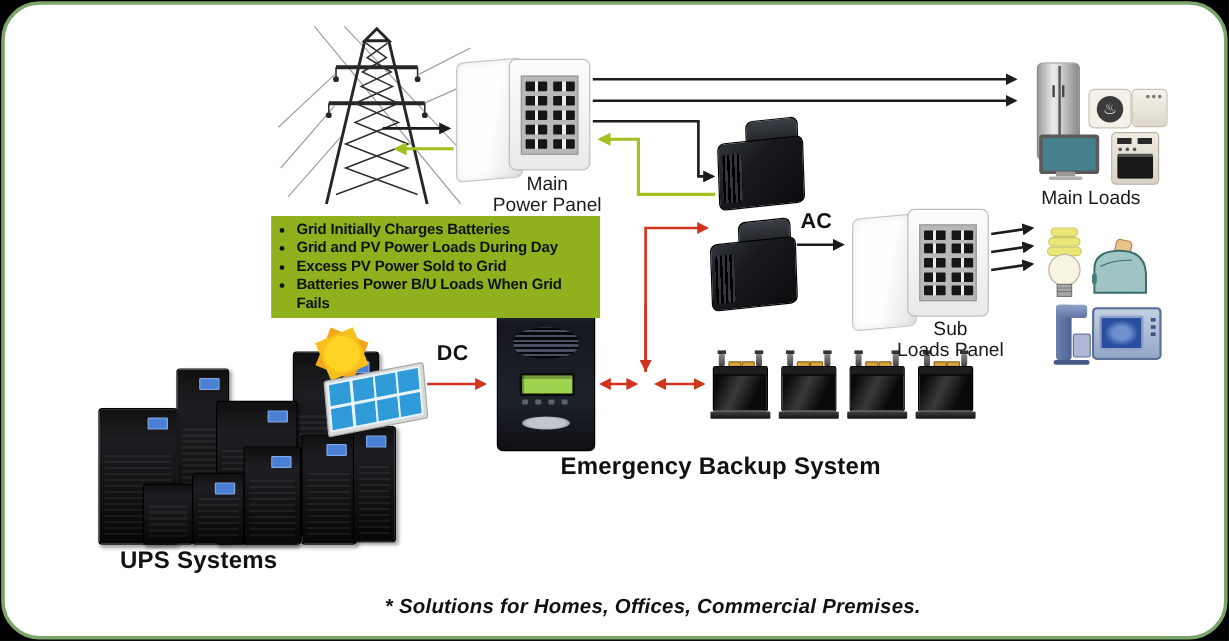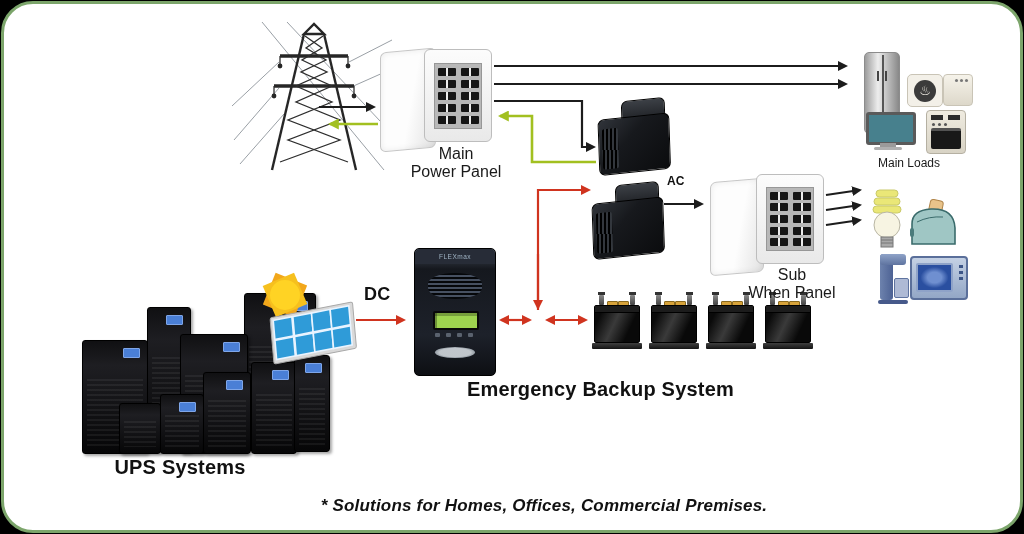--- a/index.html
+++ b/index.html
@@ -151,68 +151,76 @@
         <i></i>
         <i></i>
         <i></i>
         <i></i>
         <i></i>
     </div>
   </div>
   <div class="lbl z4" style="left:392px;top:141px;width:120px">Main
 Power Panel</div>
 
+  <div class="note-box z4">
+    <ul>
+      <li>Grid Initially Charges Batteries</li>
+      <li>Grid and PV Power Loads During Day</li>
+      <li>Excess PV Power Sold to Grid</li>
+      <li>Batteries Power B/U Loads When Grid Fails</li>
+    </ul>
+  </div>
 
   <div class="inv z2" style="left:594px;top:96px;width:76px;height:74px">
     <div class="handle"></div>
       <div class="body"></div>
       <div class="vents"></div>
   </div>
   <div class="inv z2" style="left:588px;top:180px;width:76px;height:74px">
     <div class="handle"></div>
       <div class="body"></div>
       <div class="vents"></div>
   </div>
-  <div class="biglbl z4" style="left:663px;top:170px;font-size:12px">AC</div>
+  <div class="biglbl z4" style="left:663px;top:170px;font-size:18px">AC</div>
   <div class="biglbl z4" style="left:360px;top:280px;font-size:18px">DC</div>
 
   <div class="pnl-door z2" style="left:706px;top:176px;width:52px;height:92px;transform:skewY(-5deg)"></div>
   <div class="pnl-body z2" style="left:752px;top:170px;width:68px;height:90px">
     <div class="brk" style="left:9px;top:12px;right:9px;bottom:12px">
       <i></i>
         <i></i>
         <i></i>
         <i></i>
         <i></i>
         <i></i>
         <i></i>
         <i></i>
         <i></i>
         <i></i>
     </div>
   </div>
   <div class="lbl z4" style="left:728px;top:262px;width:120px">Sub
-When Panel</div>
+Loads Panel</div>
 
   <div class="fridge z2"></div>
   <div class="thermo z2">
       <b>♨</b>
     </div>
   <div class="whitebox z2"></div>
   <div class="monitor z2">
     <div class="scr"></div>
       <div class="std"></div>
       <div class="bse"></div>
   </div>
   <div class="oven z2">
     <div class="brn"></div>
       <div class="kb"></div>
       <div class="win"></div>
   </div>
-  <div class="lbl z4" style="left:845px;top:153px;width:120px;font-size:12px">Main Loads</div>
+  <div class="lbl z4" style="left:845px;top:153px;width:120px;font-size:16px">Main Loads</div>
 
   <svg class="z2" style="left:866px;top:184px" width="36" height="62" viewBox="0 0 36 62">
     <g stroke="#c9c96a" stroke-width="1" fill="#eae777">
       <rect x="6" y="2" width="22" height="7" rx="3.5"></rect>
       <rect x="4" y="10" width="26" height="7" rx="3.5"></rect>
       <rect x="3" y="18" width="28" height="7" rx="3.5"></rect>
     </g>
     <circle cx="17" cy="37" r="13" fill="#f7f4e2" stroke="#b9b6a4"></circle>
     <rect x="11" y="49" width="12" height="10" fill="#a9a9a9" stroke="#777"></rect>
     <path d="M11,52 h12 M11,55 h12" stroke="#777" fill="none"></path>
@@ -236,21 +244,21 @@
 
   <div class="ups scr z2" style="left:78px;top:336px;width:64px;height:112px"></div>
   <div class="ups scr z2" style="left:143px;top:303px;width:42px;height:143px"></div>
   <div class="ups scr z2" style="left:240px;top:289px;width:70px;height:152px"></div>
   <div class="ups scr z2" style="left:176px;top:330px;width:66px;height:118px"></div>
   <div class="ups z2" style="left:115px;top:399px;width:40px;height:49px"></div>
   <div class="ups scr z2" style="left:156px;top:390px;width:42px;height:58px"></div>
   <div class="ups scr z2" style="left:199px;top:368px;width:46px;height:80px"></div>
   <div class="ups scr z2" style="left:247px;top:358px;width:44px;height:90px"></div>
   <div class="ups scr z2" style="left:290px;top:351px;width:34px;height:95px"></div>
-  <div class="biglbl z4" style="left:96px;top:452px;width:160px;text-align:center;font-size:20px">UPS Systems</div>
+  <div class="biglbl z4" style="left:96px;top:452px;width:160px;font-size:20px">UPS Systems</div>
 
   <svg class="z3" style="left:248px;top:262px" width="110" height="96" viewBox="0 0 110 96">
     <g>
       <rect x="16" y="12" width="34" height="34" fill="#f2a71b" transform="rotate(22 33 29)"></rect>
       <rect x="16" y="12" width="34" height="34" fill="#f6c01e" transform="rotate(67 33 29)"></rect>
       <circle cx="33" cy="29" r="15" fill="#ffd324"></circle>
     </g>
     <g transform="translate(18,52) rotate(-11) skewX(-6)">
       <rect x="0" y="0" width="84" height="46" rx="2" fill="#d9d9d9" stroke="#a8a8a8"></rect>
       <g fill="#2f9bd8" stroke="#eaf4ff" stroke-width="1.6">

